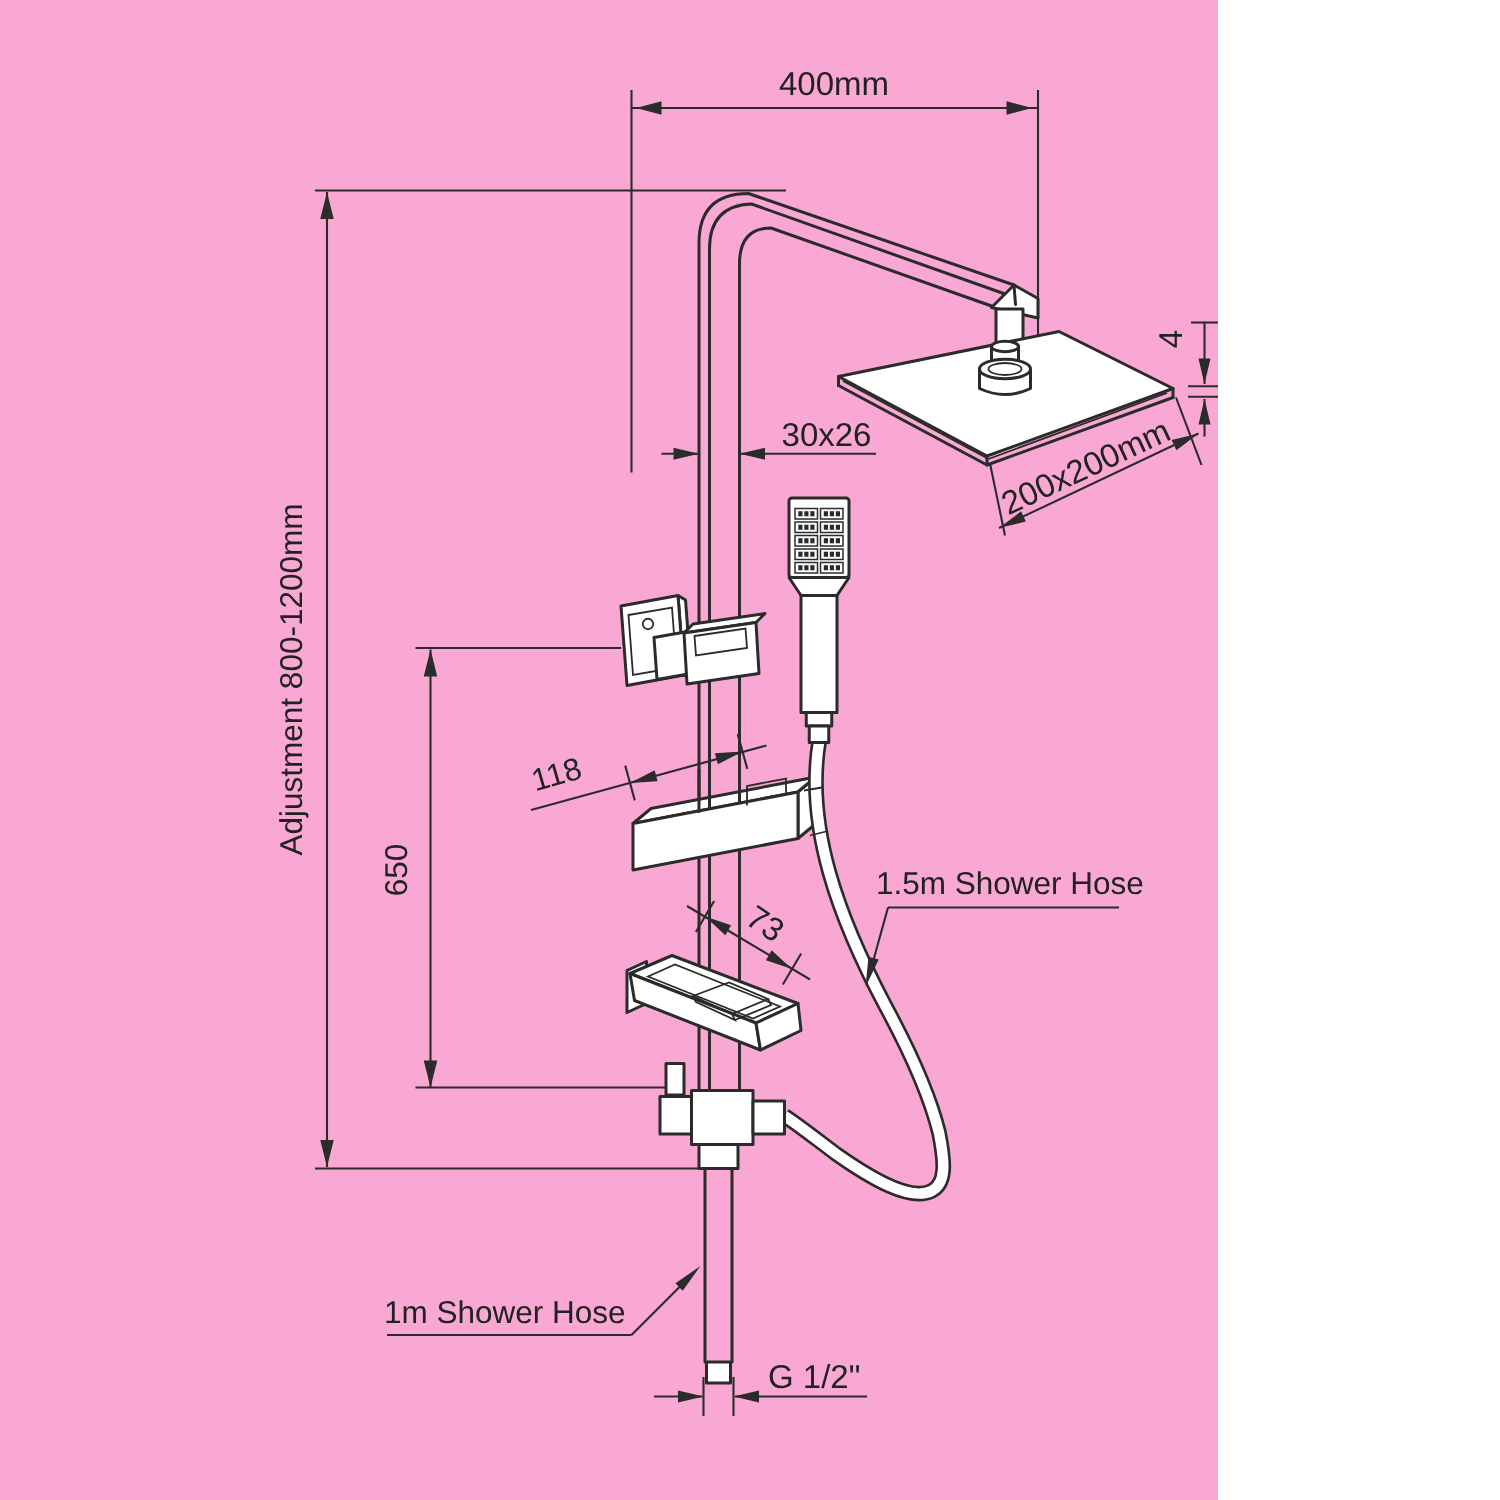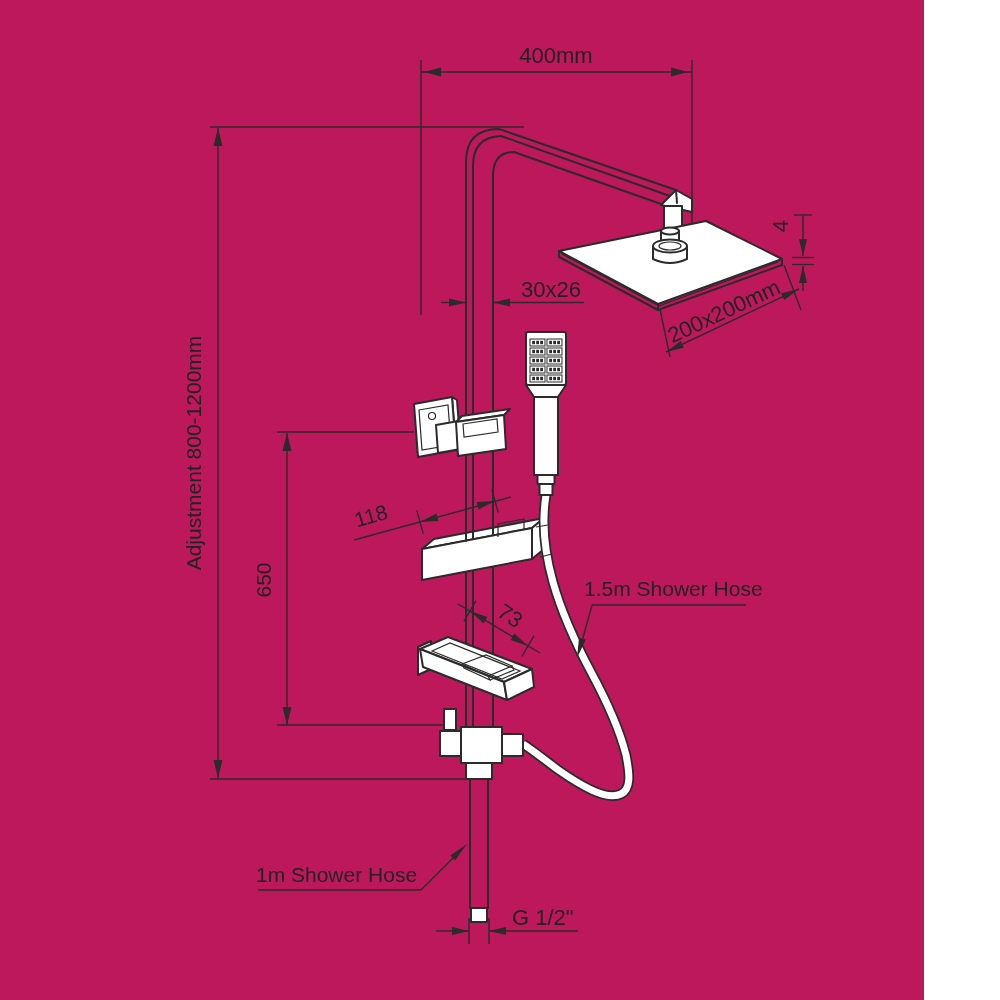--- a/index.html
+++ b/index.html
@@ -1,16 +1,16 @@
 <!DOCTYPE html>
 <html><head>
 <meta charset="utf-8">
 <style>
   html,body{margin:0;padding:0;background:#ffffff;}
-  .canvas{position:relative;width:924px;height:1000px;background:#be185d;overflow:hidden;
+  .canvas{position:relative;width:812px;height:1000px;background:#f9a8d4;overflow:hidden;
           font-family:"Liberation Sans", sans-serif;}
   svg{position:absolute;left:0;top:0;}
   svg text{fill:#222222;font-family:"Liberation Sans", sans-serif;}
   .obj{stroke:#2b2b2b;stroke-width:2;fill:none;stroke-linecap:round;stroke-linejoin:round;}
   .objw{stroke:#2b2b2b;stroke-width:2;fill:#ffffff;stroke-linejoin:round;}
   .thin{stroke:#2b2b2b;stroke-width:1.2;fill:none;}
   .dim{stroke:#2b2b2b;stroke-width:1.4;fill:none;}
   .arr{fill:#2b2b2b;stroke:none;}
   .lbl{font-size:22px;}
   .lbl-sm{font-size:21px;}

